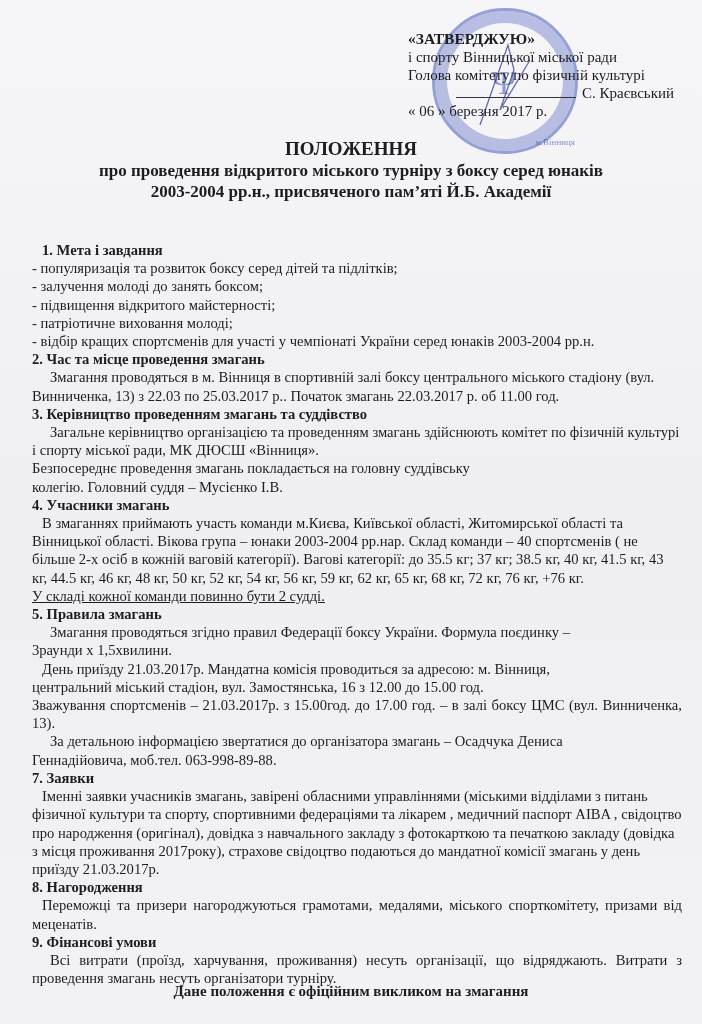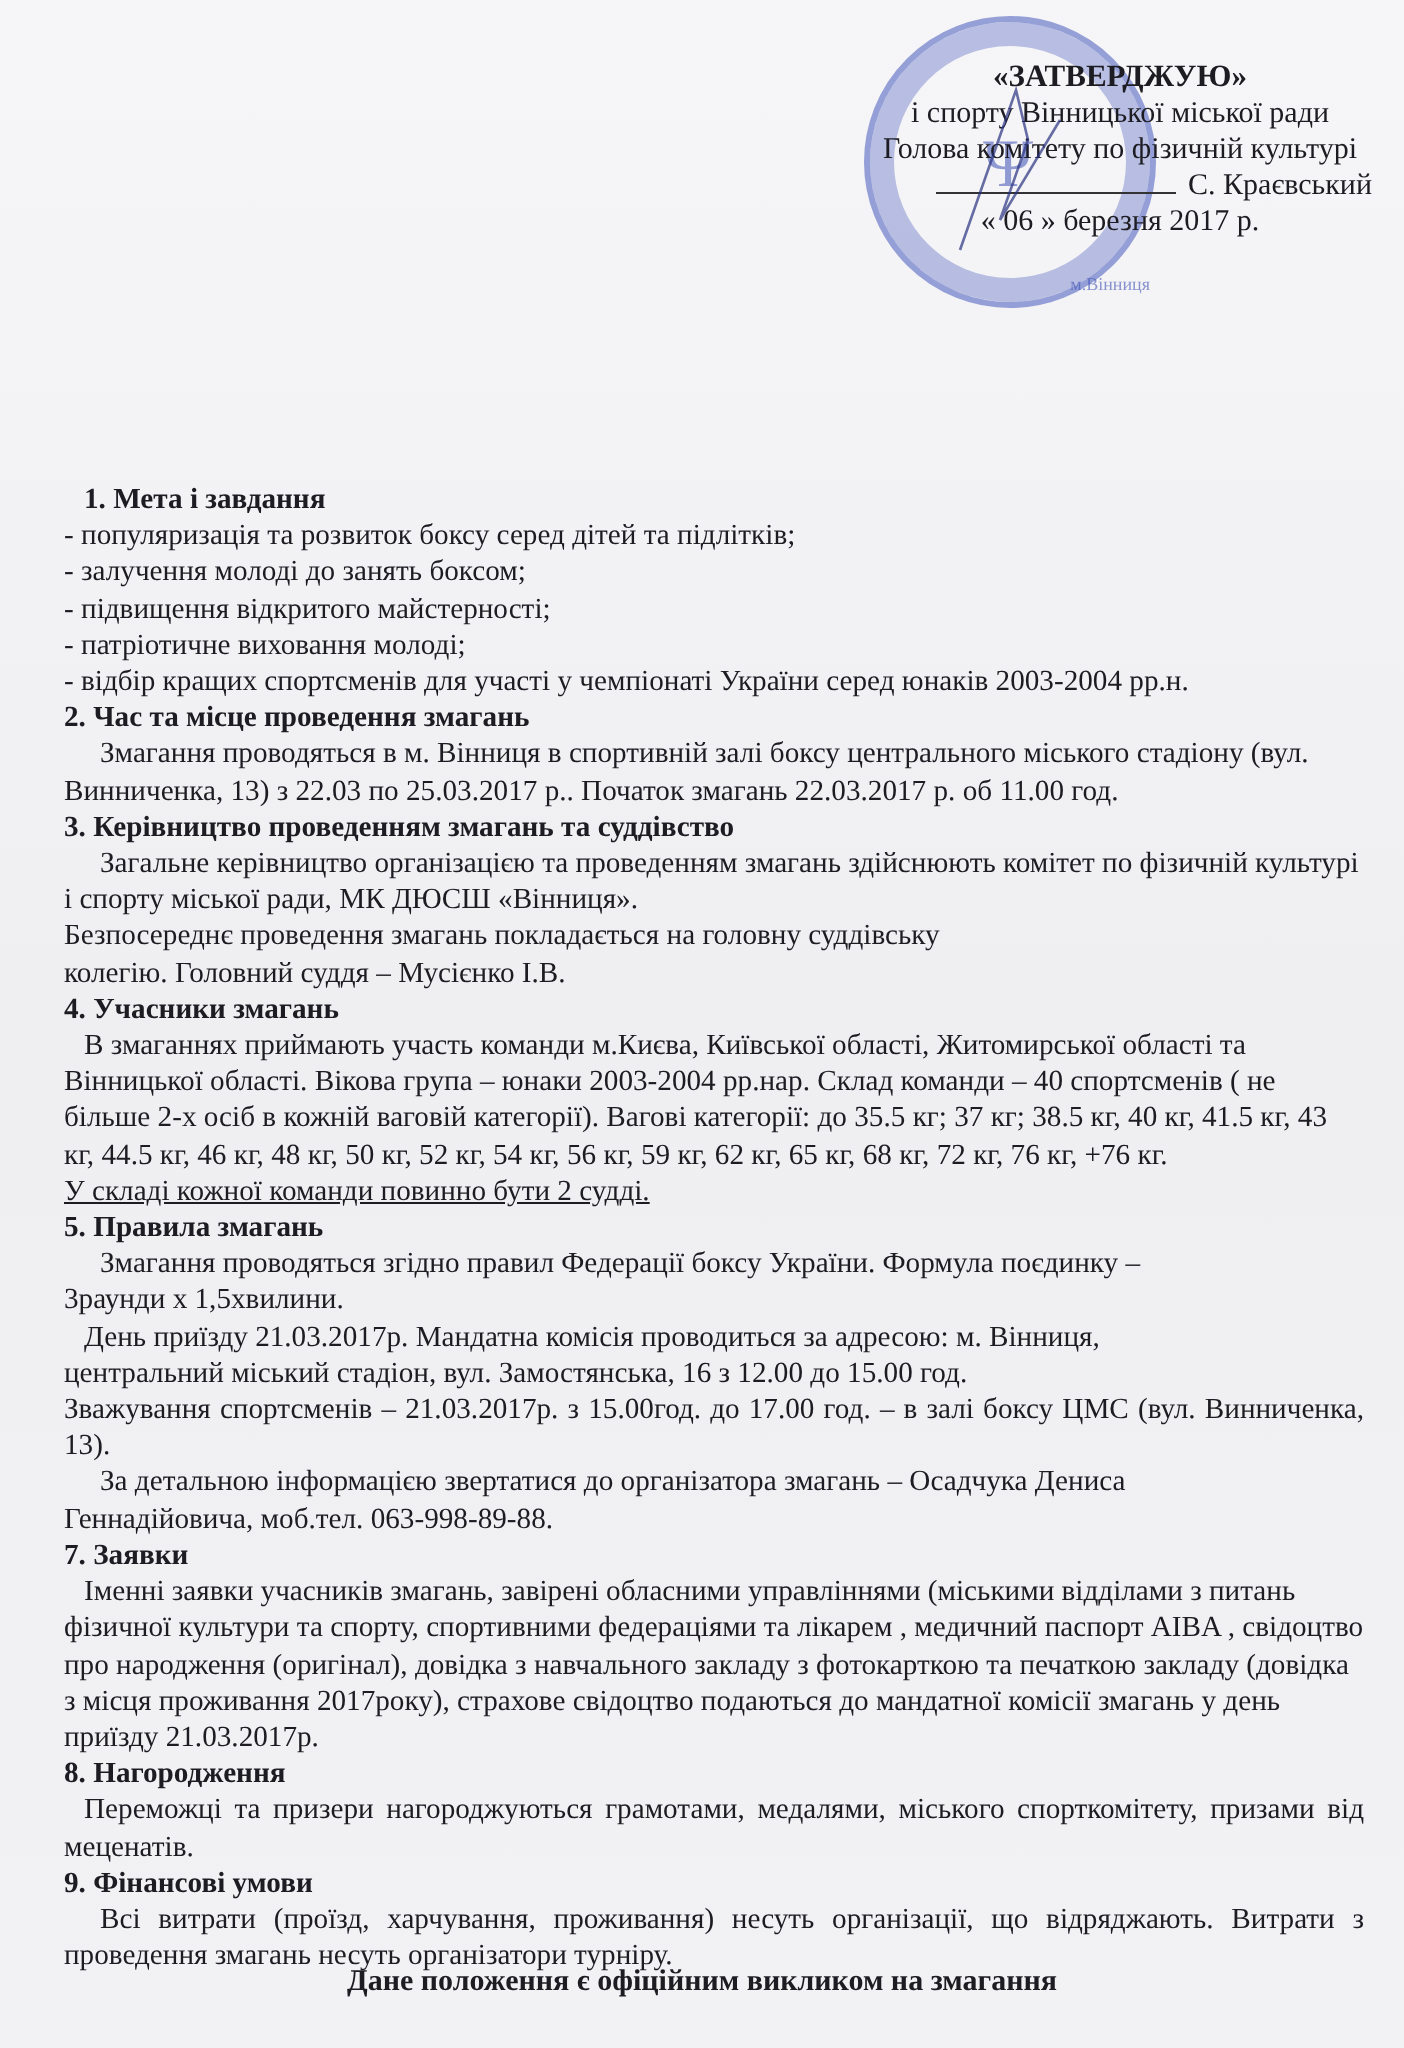--- a/index.html
+++ b/index.html
@@ -8,22 +8,22 @@
     background: #f3f2f4;
     font-family: "Liberation Serif", "DejaVu Serif", serif;
     color: #1c1c22;
     position: relative;
   }
   .page {
     position: absolute; inset: 0;
     background: linear-gradient(180deg, #f6f5f7 0%, #efeef1 50%, #f2f1f3 100%);
   }
   .approval {
-    position: absolute; top: 30px; left: 420px; width: 280px;
-    text-align: center; font-size: 15px; line-height: 18px;
+    position: absolute; top: 30px; left: 408px; width: 280px;
+    font-size: 15px; line-height: 18px;
     z-index: 2;
   }
   .approval .head { font-weight: bold; font-size: 15.5px; }
   .approval .sig-line { display: flex; justify-content: flex-end; align-items: baseline; padding-right: 14px; }
   .approval .sig-blank { display: inline-block; width: 120px; border-bottom: 1px solid #333; margin-right: 6px; height: 12px; }
   .stamp {
     position: absolute; top: 8px; left: 432px; width: 140px; height: 140px;
     border-radius: 50%; border: 3px solid rgba(70,90,190,0.55);
     box-shadow: inset 0 0 0 10px rgba(255,255,255,0), inset 0 0 0 12px rgba(70,90,190,0.35);
     z-index: 1;
@@ -75,20 +75,25 @@
     <div class="head">«ЗАТВЕРДЖУЮ»</div>
     <div>і спорту Вінницької міської ради</div>
     <div>Голова комітету по фізичній культурі</div>
     <div class="sig-line">
       <span class="sig-blank"></span>
       <span>С. Краєвський</span>
     </div>
     <div>« 06 » березня 2017 р.</div>
   </div>
 
+  <div class="title-block">
+    <div class="t1">ПОЛОЖЕННЯ</div>
+    <div class="t2">про проведення відкритого міського турніру з боксу серед юнаків</div>
+    <div class="t2">2003-2004 рр.н., присвяченого пам’яті  Й.Б. Академії</div>
+  </div>
 
   <div class="content">
     <p class="h ind">1. Мета і завдання</p>
     <p>- популяризація  та розвиток боксу серед дітей та підлітків;</p>
     <p>- залучення молоді до занять боксом;</p>
     <p>- підвищення відкритого майстерності;</p>
     <p>- патріотичне виховання молоді;</p>
     <p>- відбір кращих спортсменів для участі у чемпіонаті України серед юнаків 2003-2004 рр.н.</p>
 
     <p class="h">2. Час та місце проведення змагань</p>

